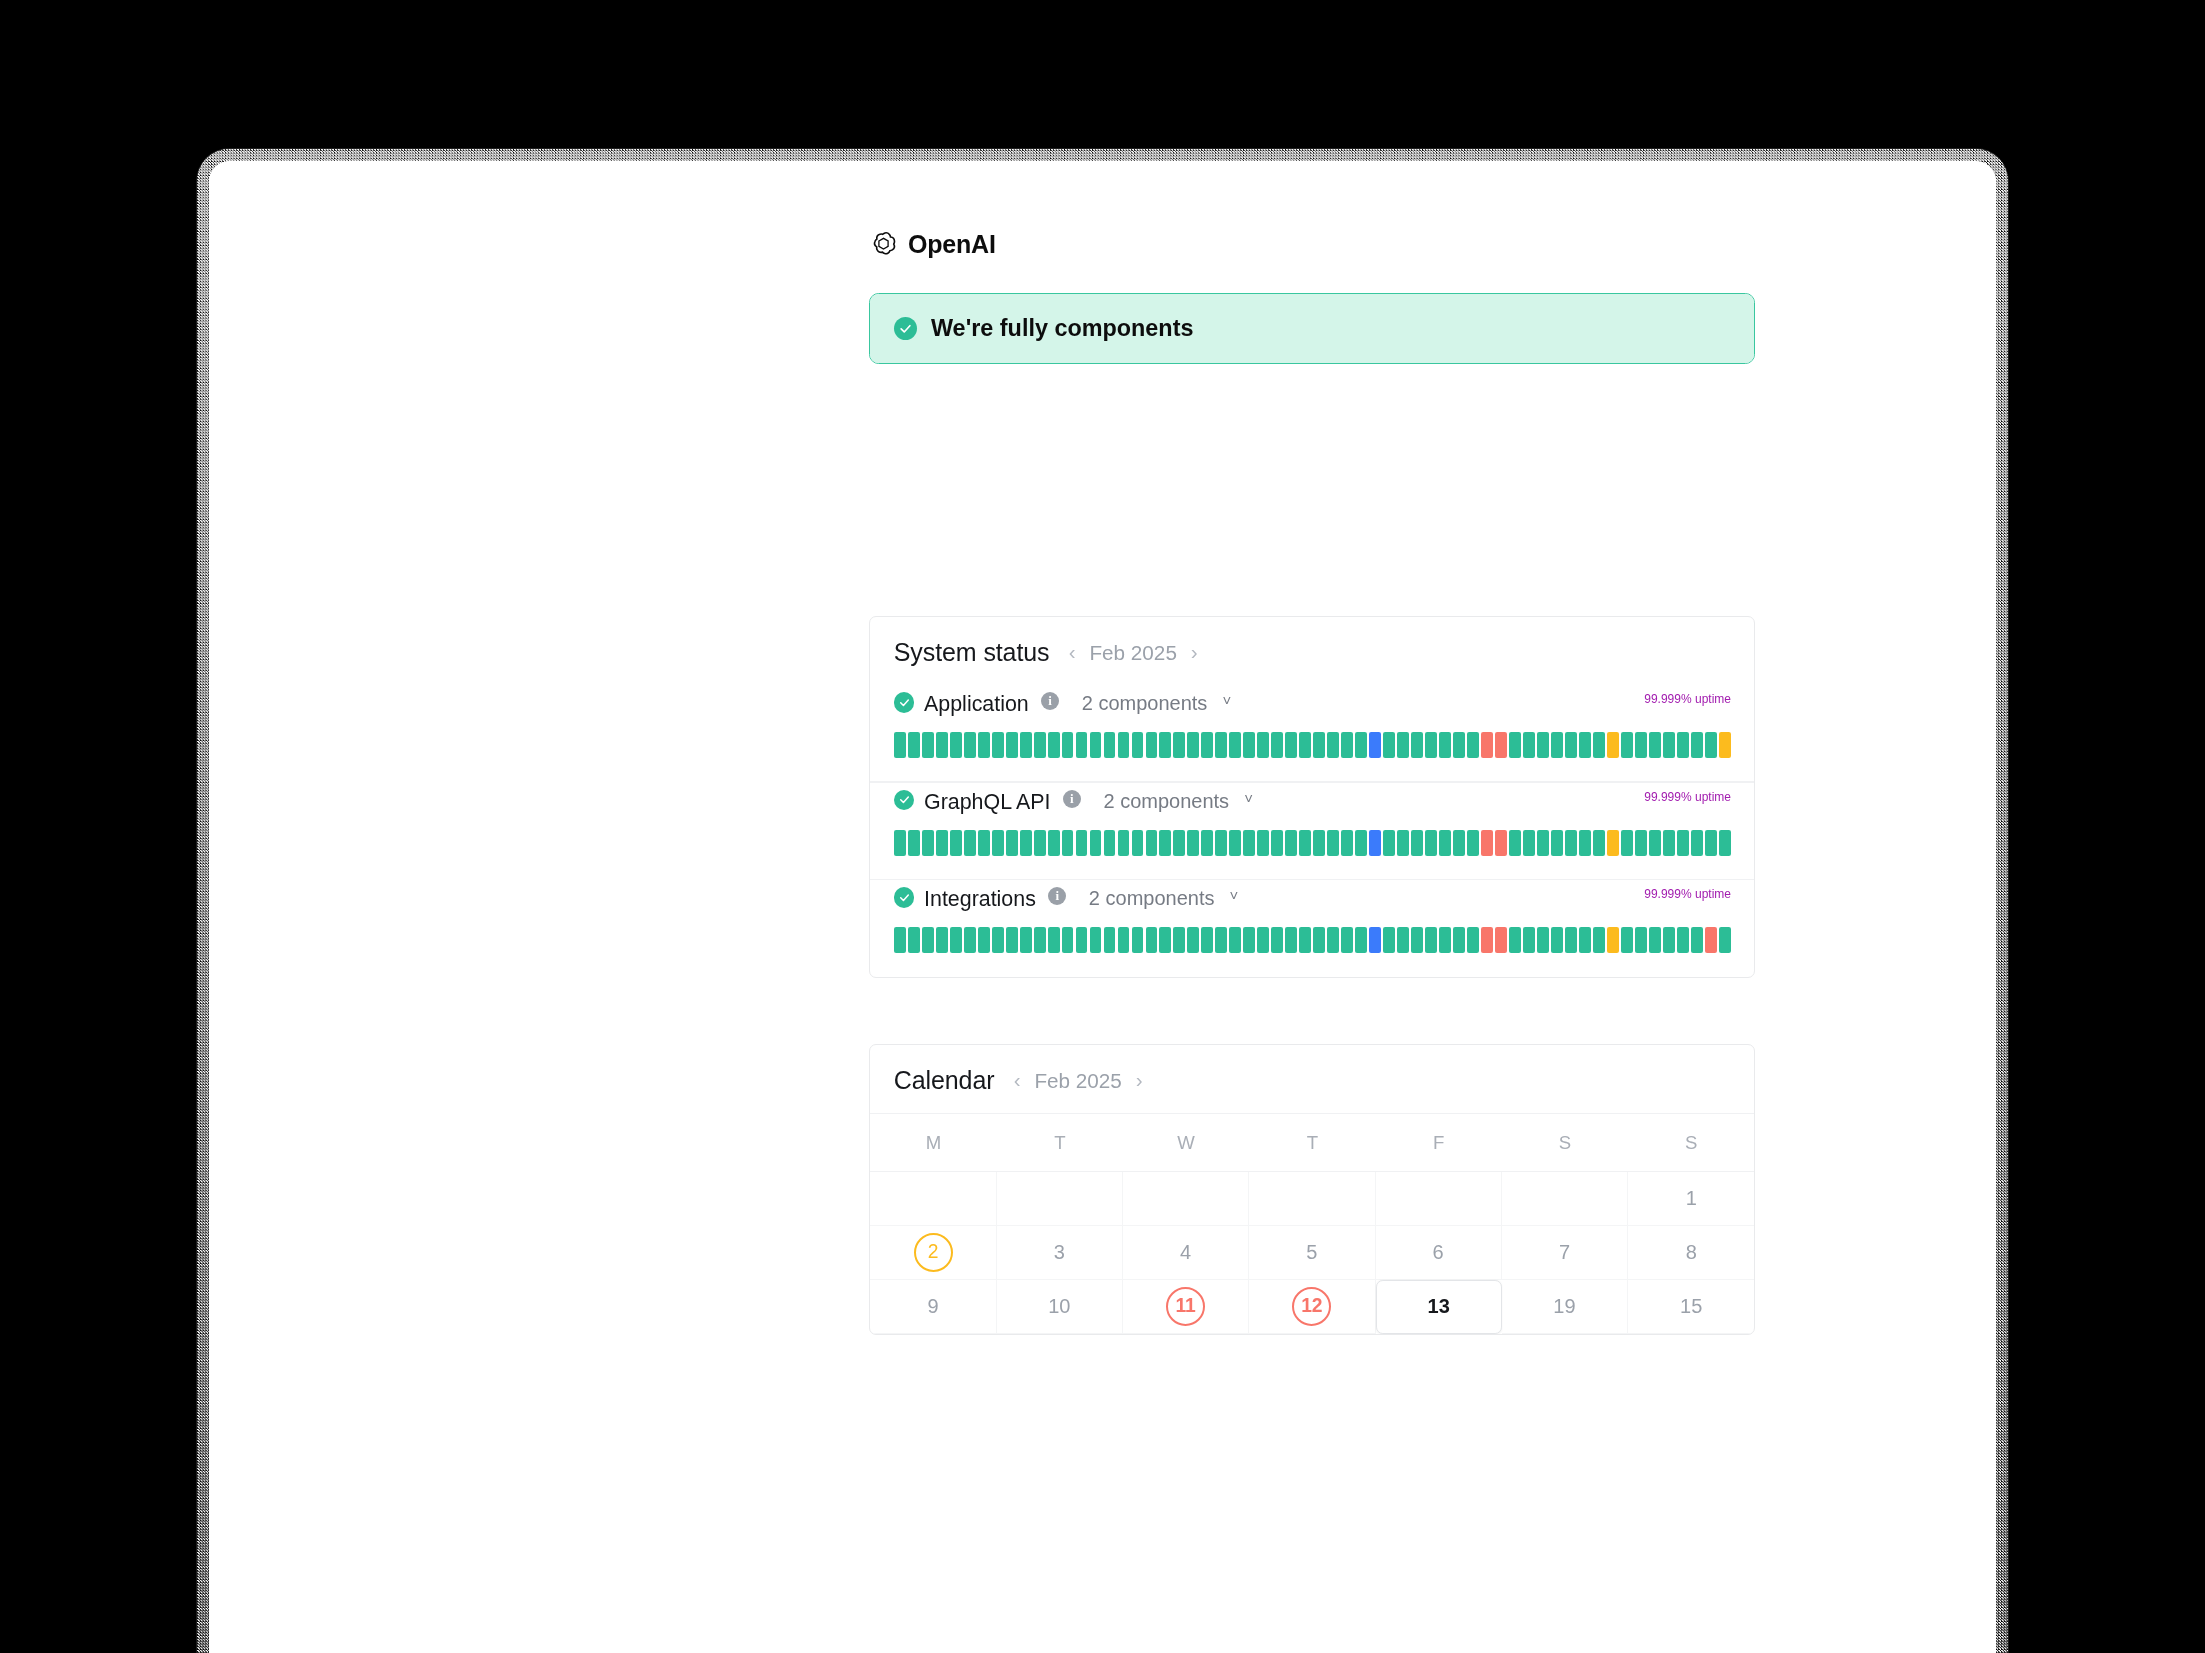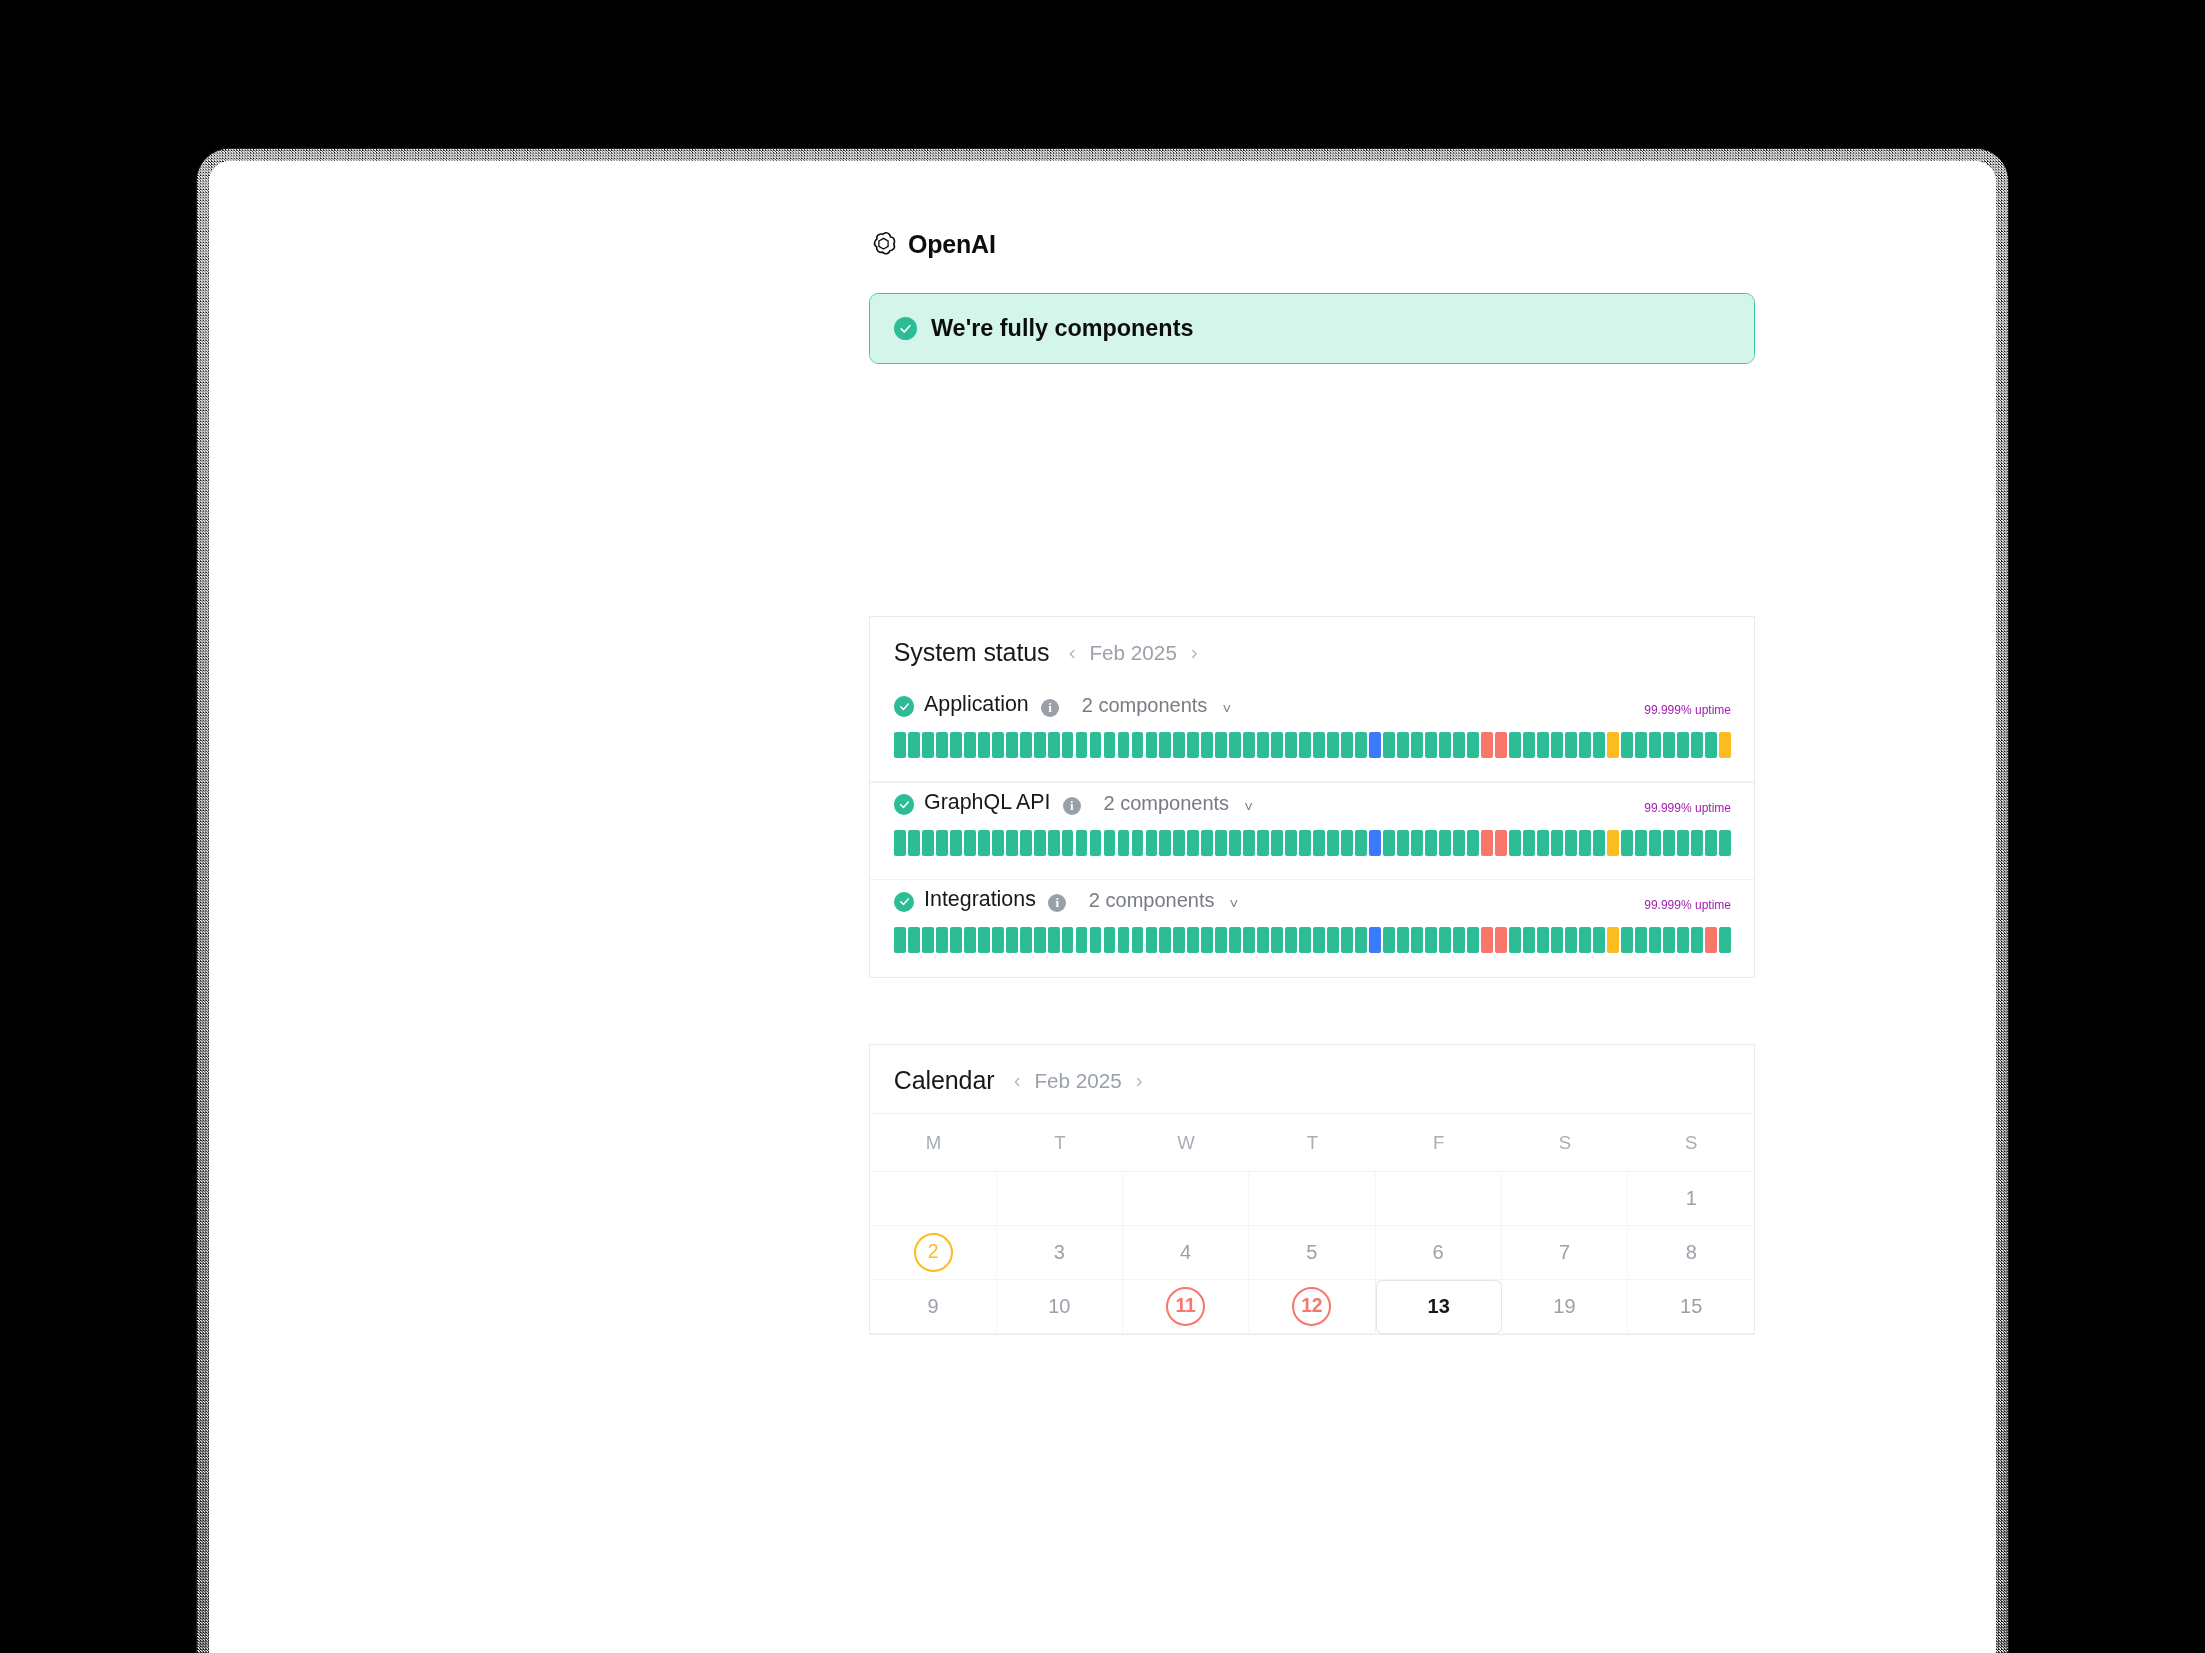--- a/index.html
+++ b/index.html
@@ -76,41 +76,41 @@
   #banner-title { font-size: 23.4px; font-weight: 700; color: #0d0d0d; }
   #banner-body {
     padding: 19.3px 23.4px 20.7px 23.4px;
     font-size: 20px; color: #6b7078; background:#fff;
   }
 
   
   .card {
     background:#fff;
     border: 1.4px solid #e9eaec;
-    border-radius: 0;
+    border-radius: 7px;
     overflow: hidden;
   }
   .card-head {
     display: flex; align-items: center; gap: 16.5px;
     padding: 20.7px 23.4px 18px 23.4px;
   }
   .card-title { font-size: 25px; font-weight: 500; color: #16181c; letter-spacing:-0.1px;}
   .month-nav { display: flex; align-items: center; gap: 11px; }
   .nav-arrow {
     font-size: 20.7px; color: #b3b8c0; line-height: 1;
     padding: 1.4px 2.8px; cursor: pointer;
   }
   .month-label { font-size: 20.7px; color: #9ba1aa; }
 
   #system-status { top: 455px; }
   .svc-divider { height: 1.4px; background:#f0f1f3; margin: 0; }
 
   .svc-row { padding: 6.9px 23.4px 23.4px 23.4px; }
   .svc-meta {
-    display: flex; align-items: flex-end; gap: 9.6px;
+    display: flex; align-items: flex-start; gap: 9.6px;
     margin-bottom: 15px;
   }
   .svc-check {
     width: 20.7px; height: 20.7px; border-radius: 50%;
     background: #2cbd96; flex:0 0 auto;
     display:flex; align-items:center; justify-content:center;
   }
   .svc-check svg { width: 13px; height: 13px; display:block; }
   .svc-name { font-size: 21.4px; font-weight: 500; color: #16181c; }
   .info-dot {

